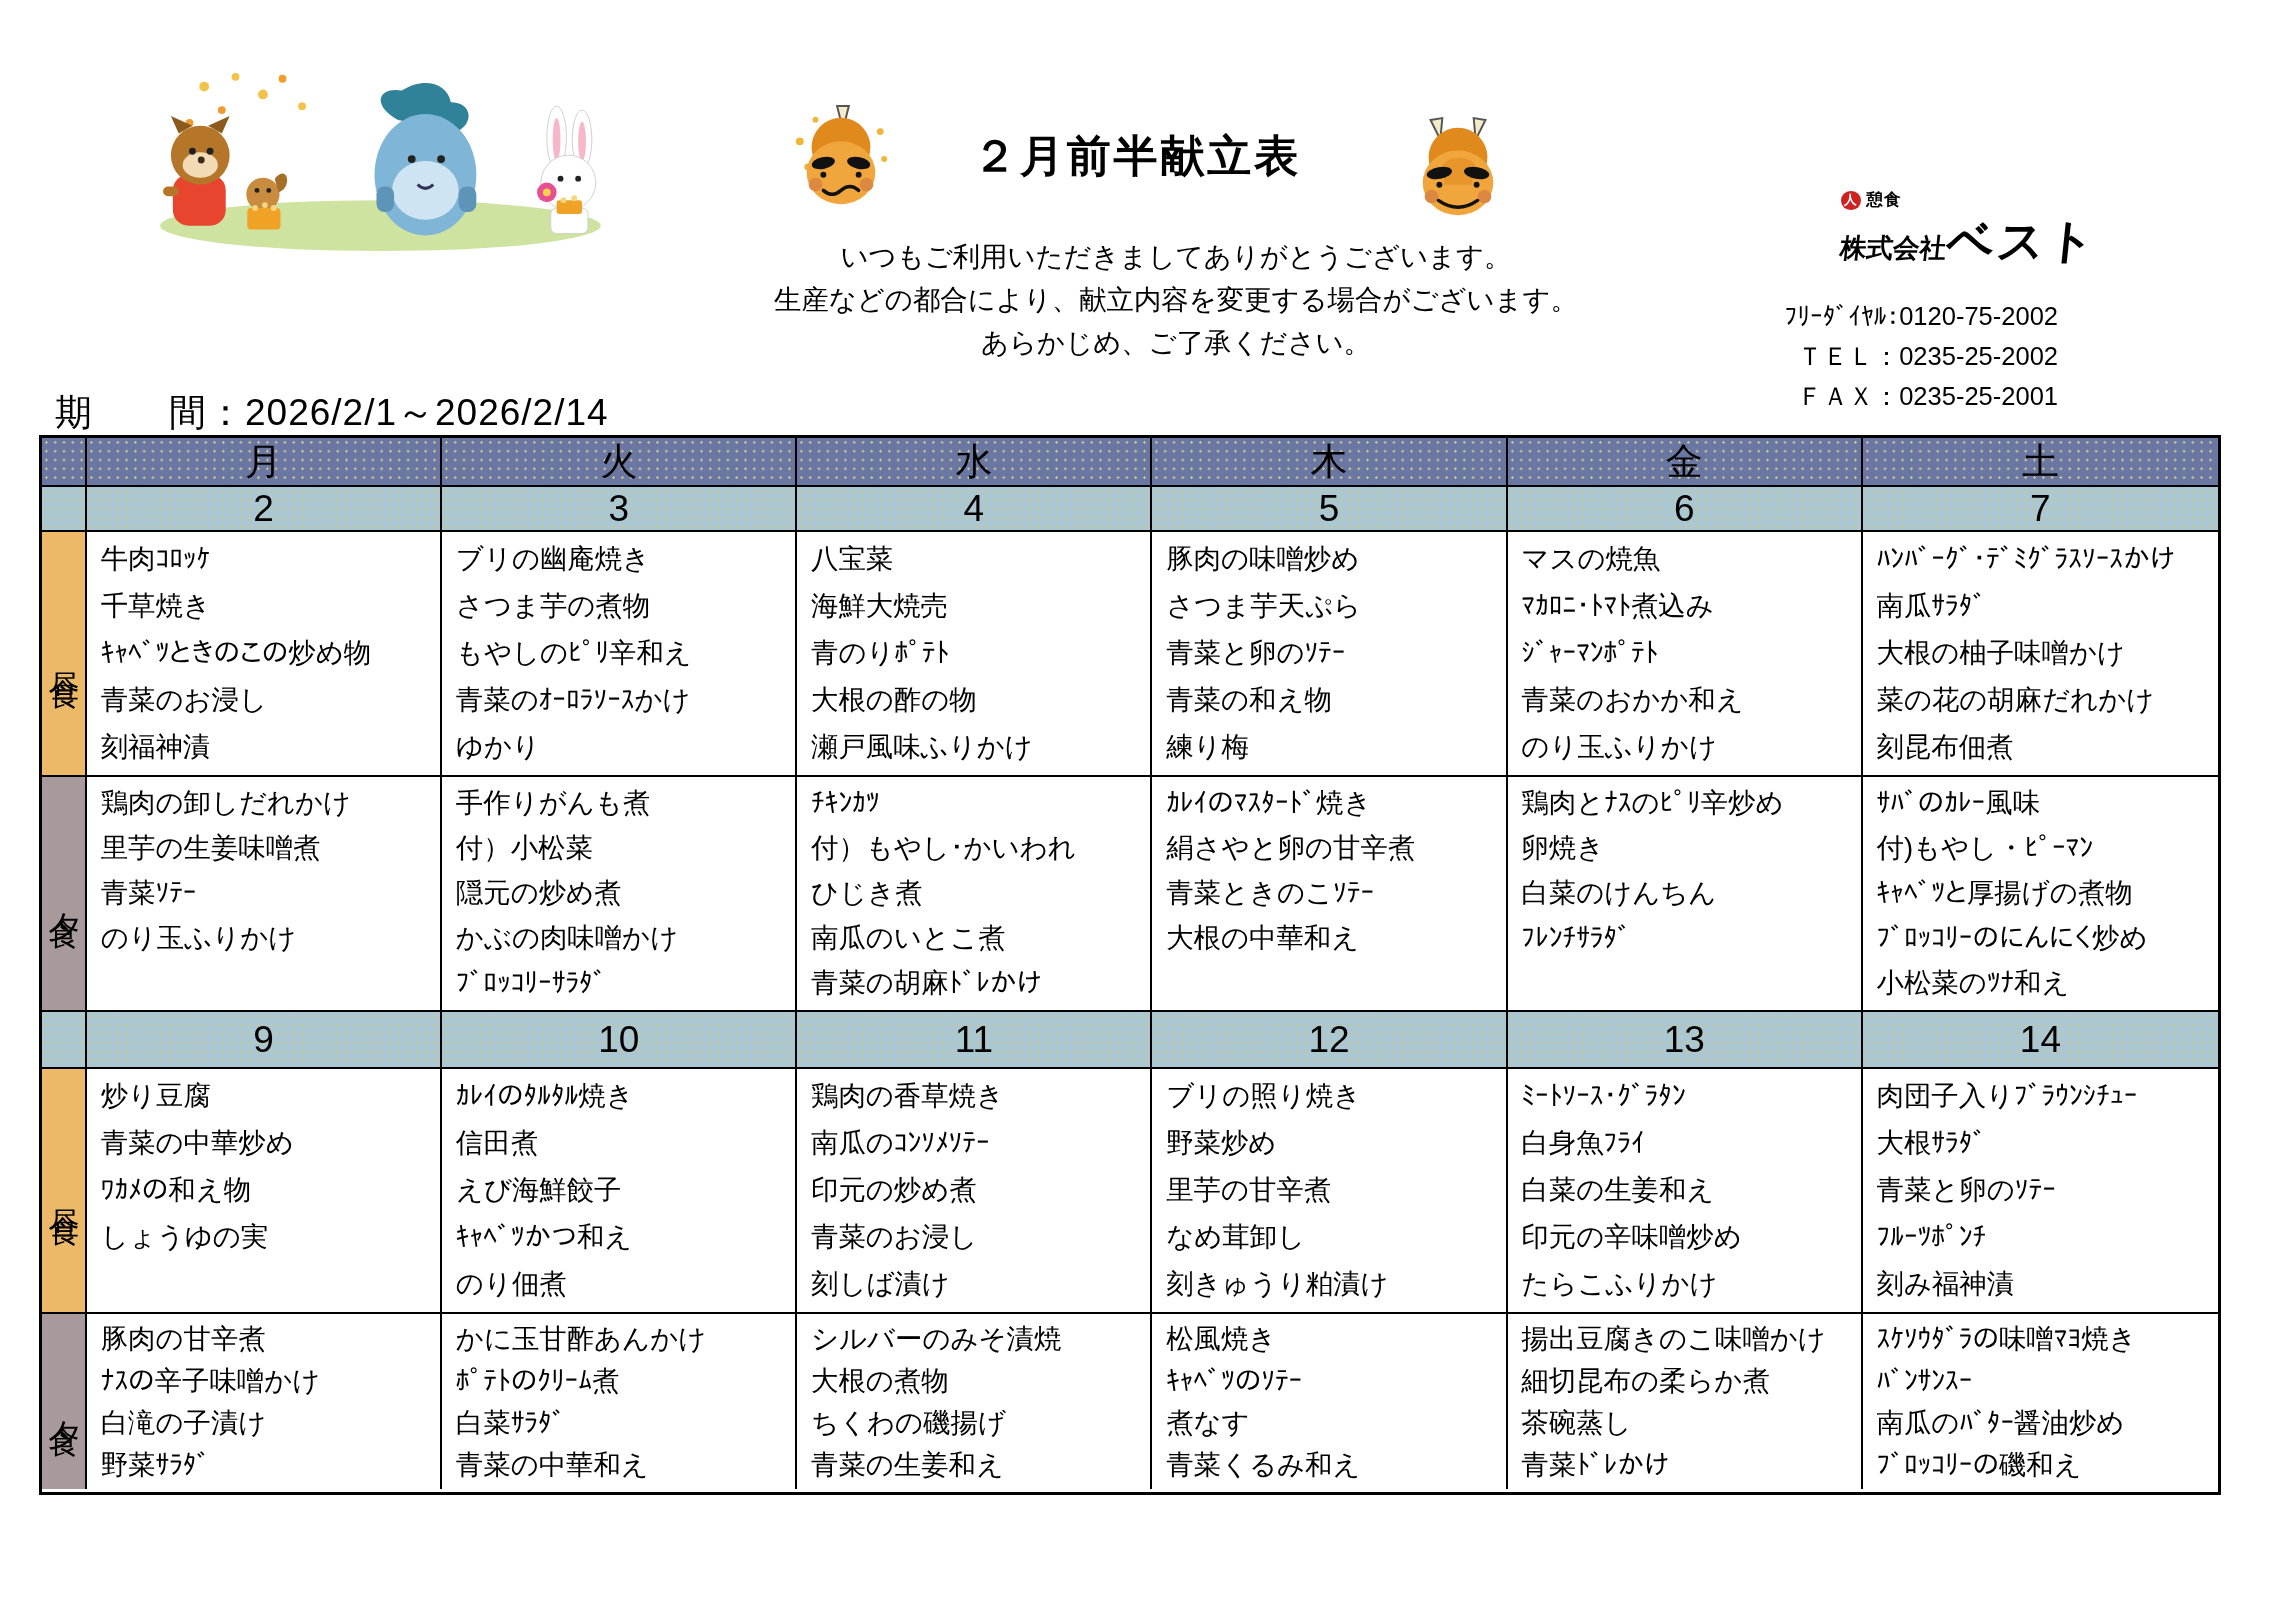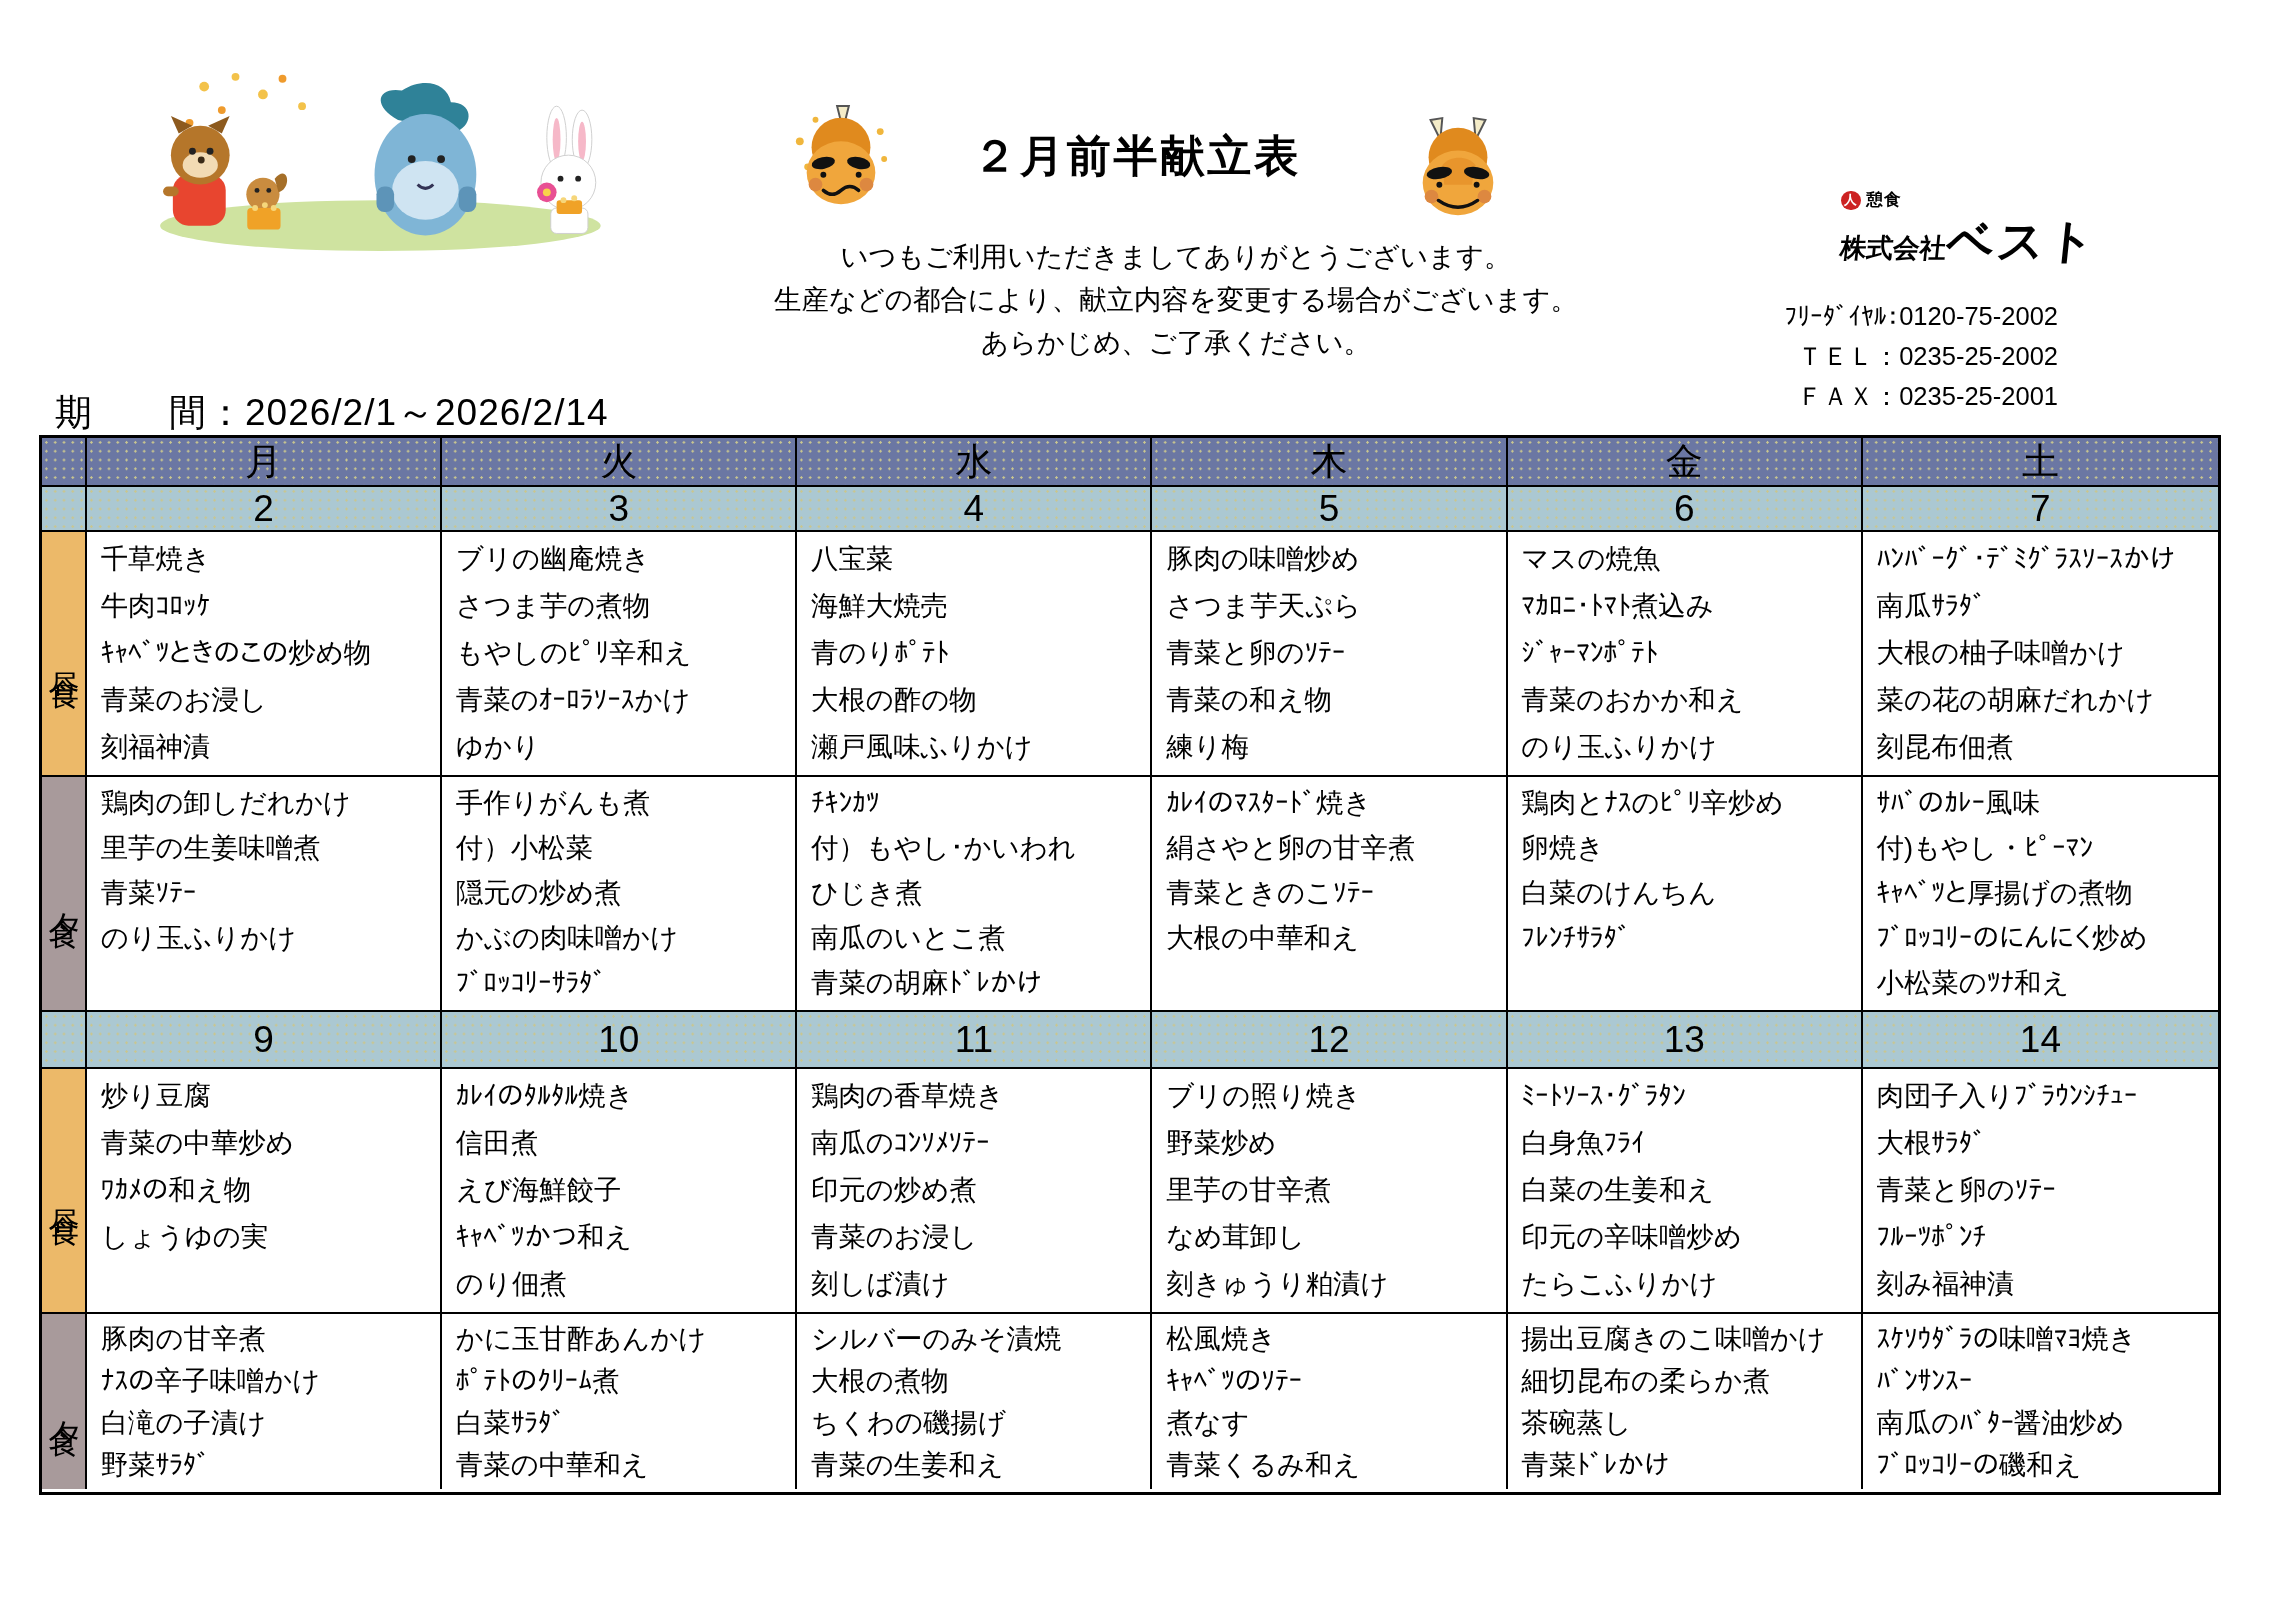--- a/index.html
+++ b/index.html
@@ -216,22 +216,22 @@
     <div class="cell date bb3"></div>
     <div class="cell date bb3">2</div>
     <div class="cell date bb3">3</div>
     <div class="cell date bb3">4</div>
     <div class="cell date bb3">5</div>
     <div class="cell date bb3">6</div>
     <div class="cell date bb3">7</div>
 
     <div class="cell meal lunch">昼食</div>
     <div class="cell menu r3">
+        <div class="menu-line">牛肉ｺﾛｯｹ</div>
         <div class="menu-line">千草焼き</div>
-        <div class="menu-line">牛肉ｺﾛｯｹ</div>
         <div class="menu-line">ｷｬﾍﾞﾂときのこの炒め物</div>
         <div class="menu-line">青菜のお浸し</div>
         <div class="menu-line">刻福神漬</div>
       </div>
     <div class="cell menu r3">
         <div class="menu-line">ブリの幽庵焼き</div>
         <div class="menu-line">さつま芋の煮物</div>
         <div class="menu-line">もやしのﾋﾟﾘ辛和え</div>
         <div class="menu-line">青菜のｵｰﾛﾗｿｰｽかけ</div>
         <div class="menu-line">ゆかり</div>

